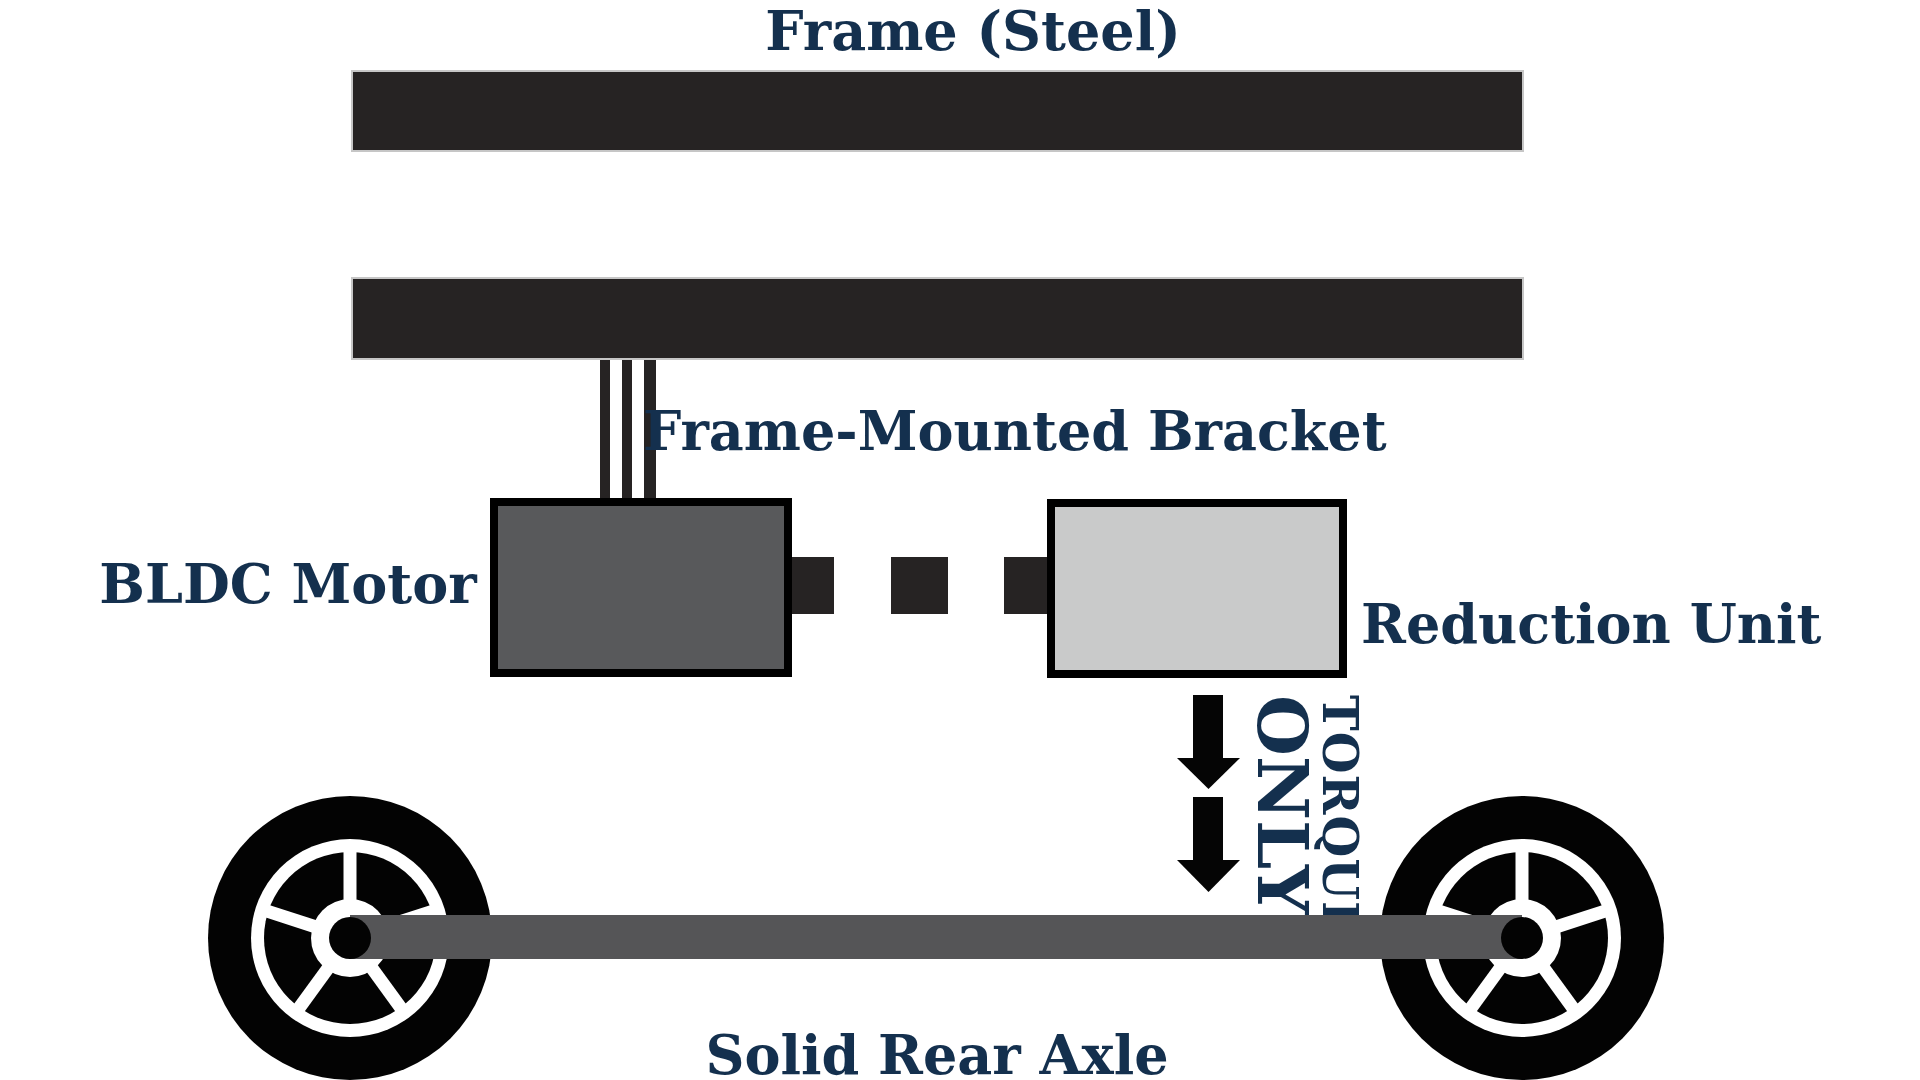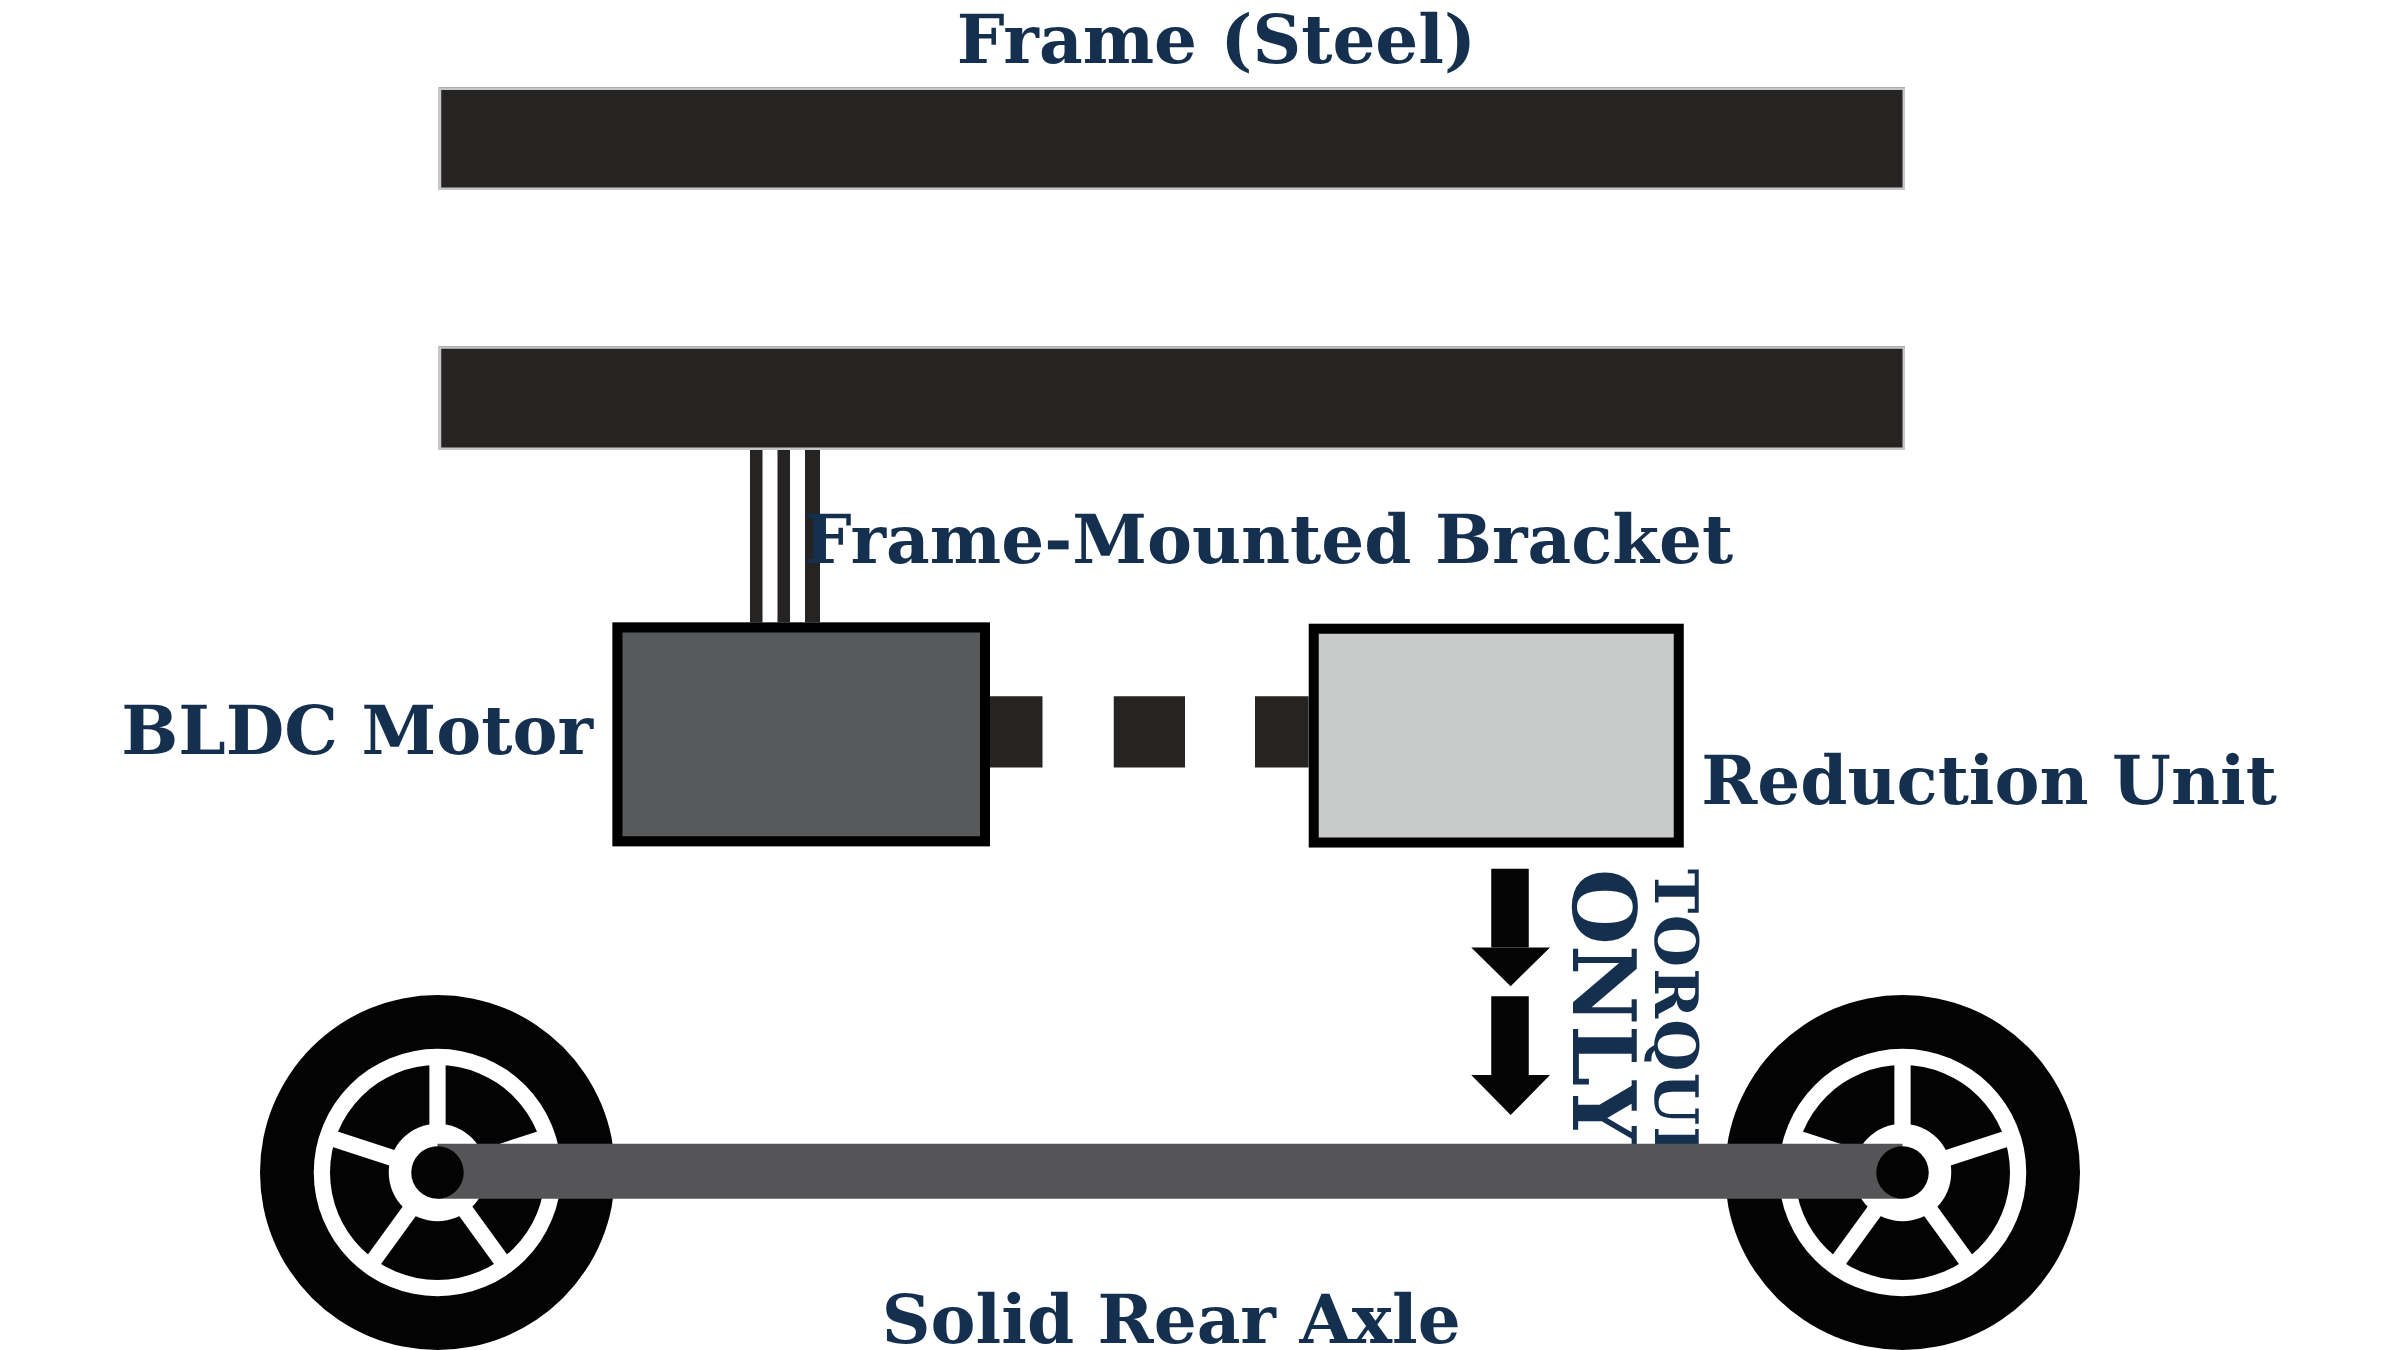--- a/index.html
+++ b/index.html
@@ -67,21 +67,21 @@
   #hub-right{left:1501px;}
   #torque-arrows{position:absolute;left:1170px;top:694px;z-index:3;}
   #torque-note{
     position:absolute;left:1245px;top:695px;width:122px;height:212px;
     writing-mode:vertical-rl;
     color:var(--label-text);font-weight:bold;
     z-index:3;
   }
   #torque-note .line1{display:block;font-size:48px;line-height:54px;letter-spacing:1px;}
   #torque-note .line2{display:block;font-size:70px;line-height:62px;}
-  #bldc-label{left:97px;width:404px;top:557px;text-align:left;}
+  #bldc-label{left:86px;width:404px;top:557px;text-align:center;}
   #reduction-label{left:1361px;top:557px;margin-top:40px;}
   #bracket-label{left:643px;top:404px;}
   #title-label{left:937px;top:4px;margin-left:36px;}
   #axle-label{left:937px;top:981px;margin-top:47px;}
 </style>
 </head>
 <body>
 
 <div class="lbl center-x" id="title-label">Frame (Steel)</div>
 

